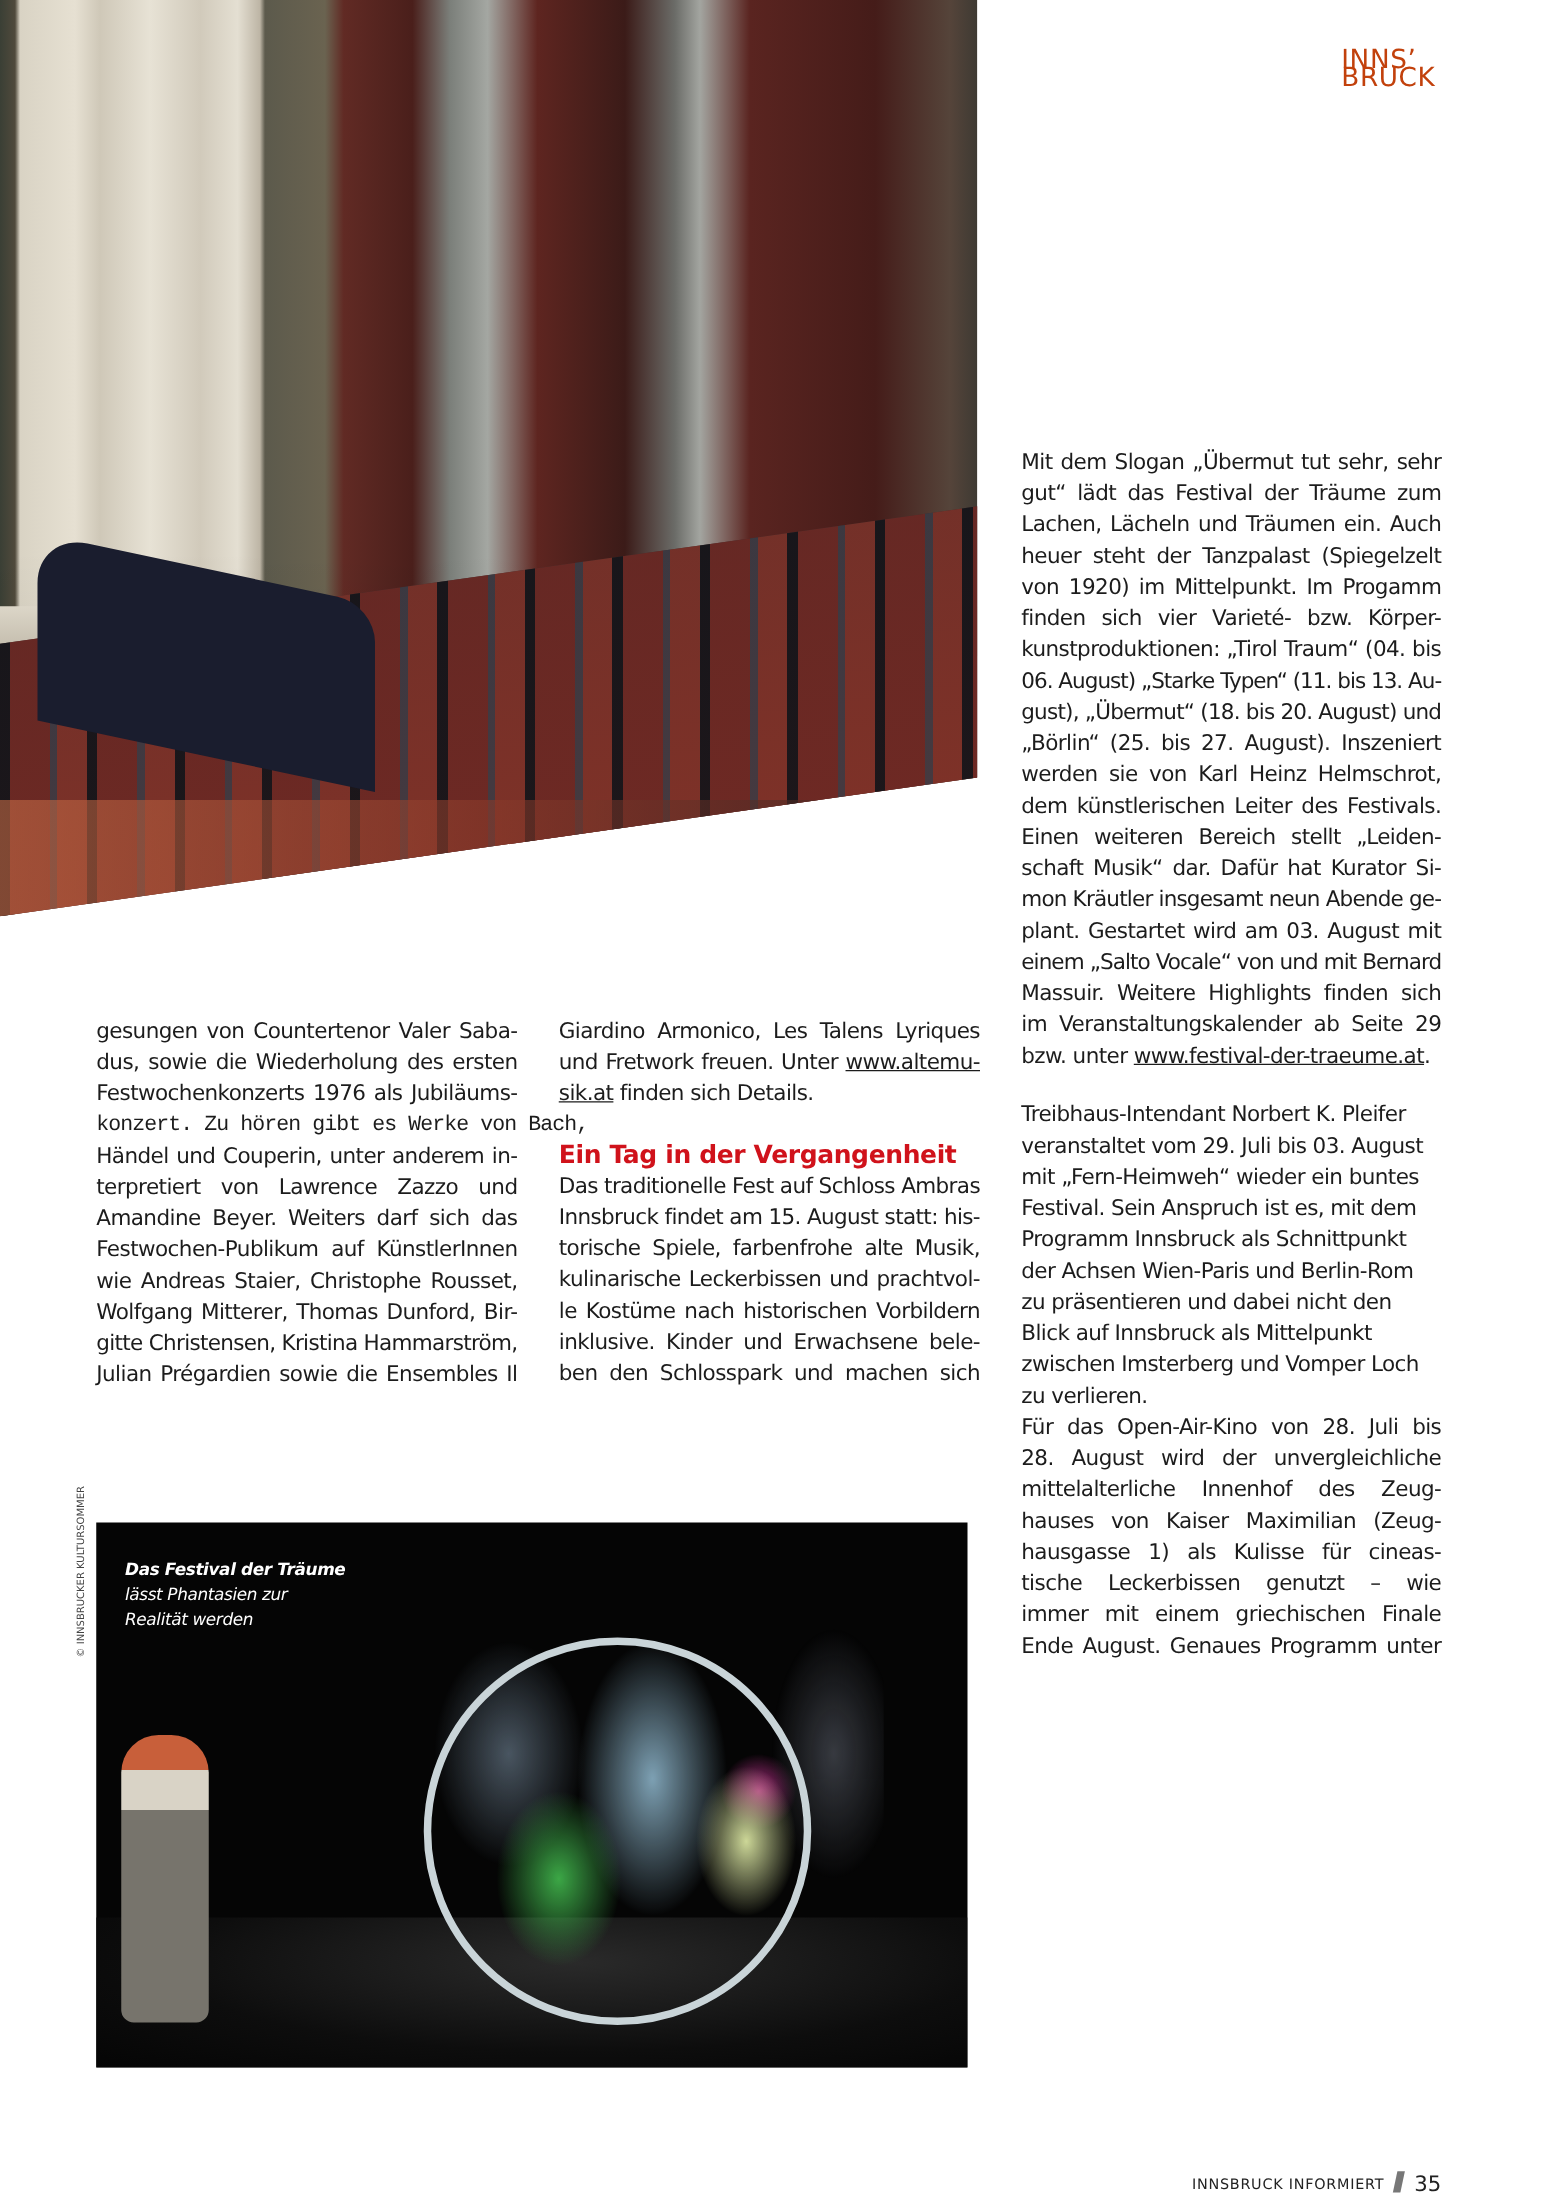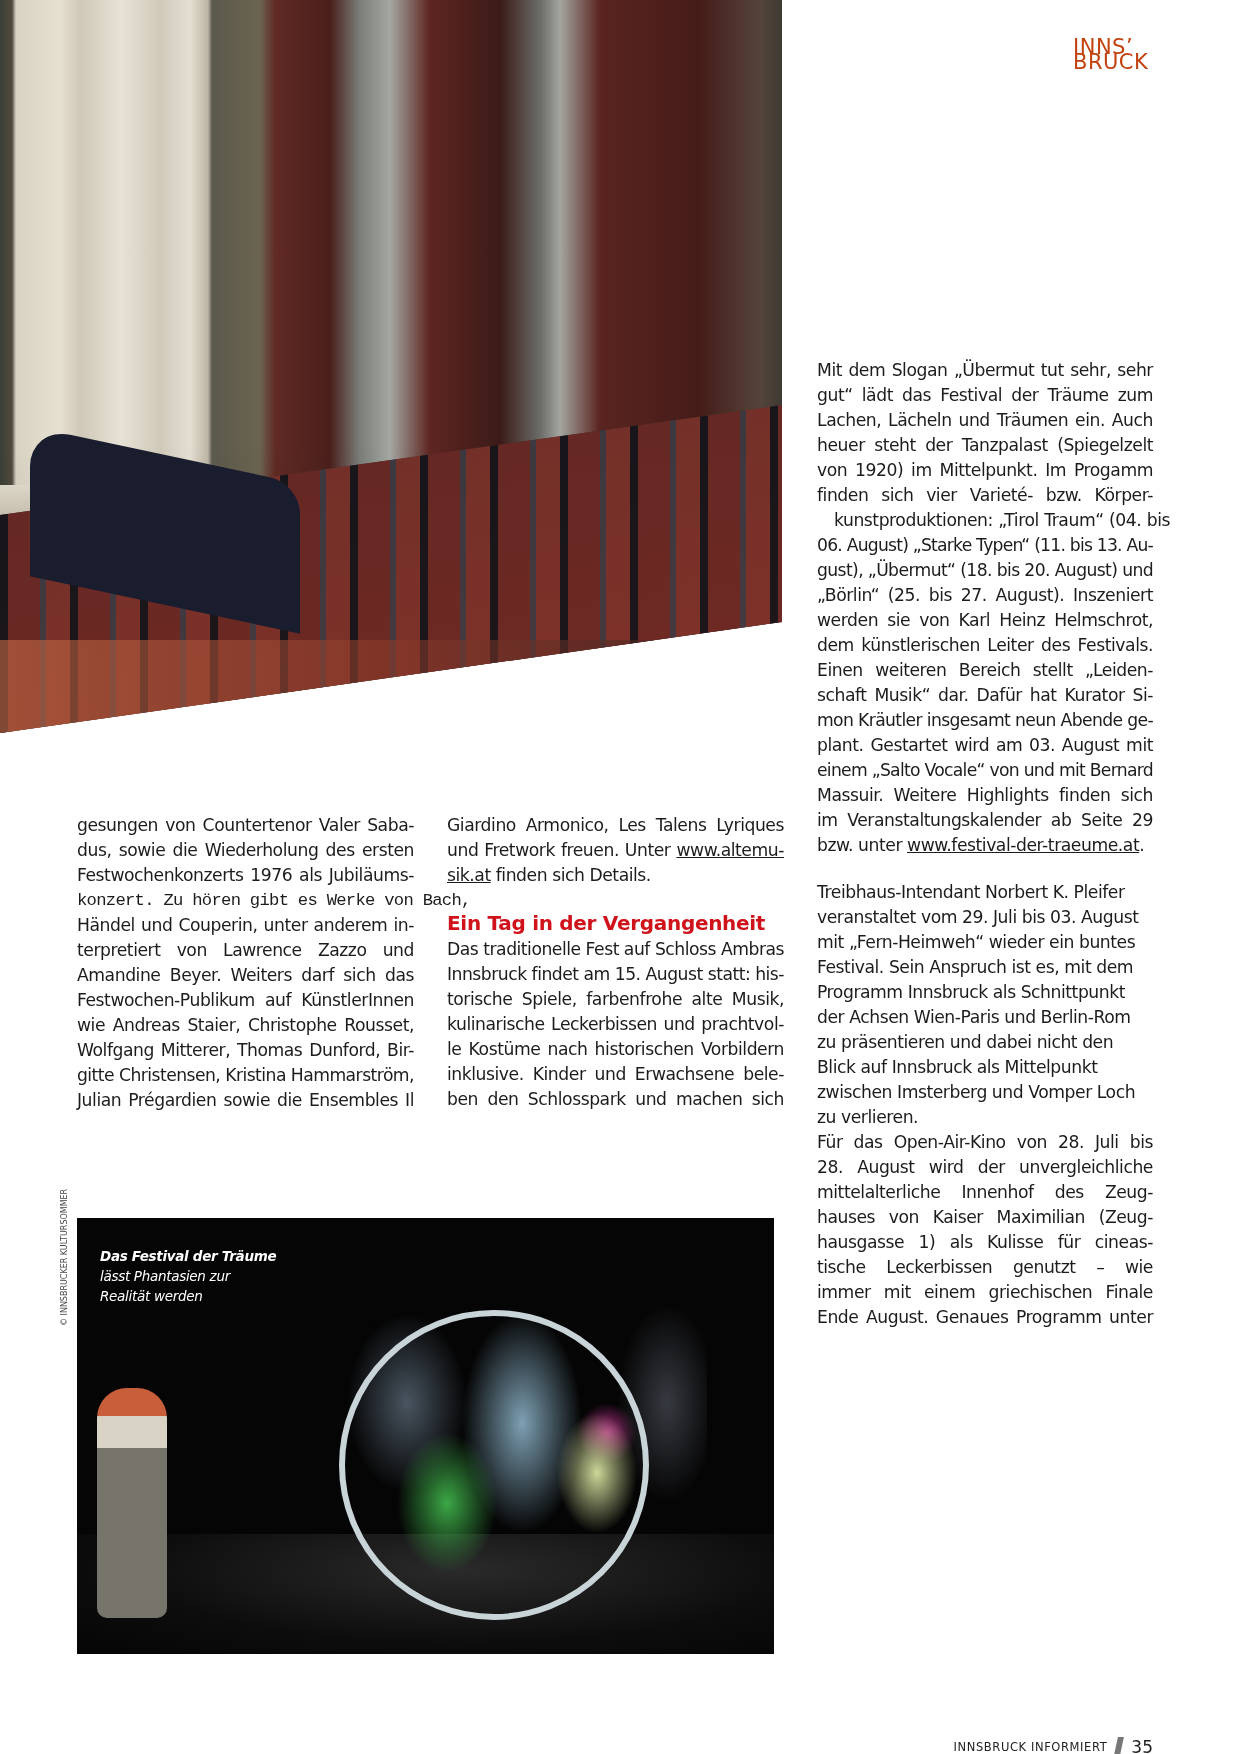--- a/index.html
+++ b/index.html
@@ -179,21 +179,21 @@
 
 <div class="col col3">
   <div class="spacer"></div>
   <p>
     <span class="line" style="display: block; word-spacing: 1.38021px;">Mit dem Slogan „Übermut tut sehr, sehr</span>
     <span class="line" style="display: block; word-spacing: 4.10156px;">gut“ lädt das Festival der Träume zum</span>
     <span class="line" style="display: block; word-spacing: 1.83438px;">Lachen, Lächeln und Träumen ein. Auch</span>
     <span class="line" style="display: block; word-spacing: 4.36328px;">heuer steht der Tanzpalast (Spiegelzelt</span>
     <span class="line" style="display: block; word-spacing: 2.80938px;">von 1920) im Mittelpunkt. Im Progamm</span>
     <span class="line" style="display: block; word-spacing: 7.72187px;">finden sich vier Varieté- bzw. Körper-</span>
-    <span class="line" style="display: block; word-spacing: 0.394531px; margin-left: 17px;">kunstproduktionen: „Tirol Traum“ (04. bis</span>
+    <span class="line" style="display: block; word-spacing: 0.394531px;">kunstproduktionen: „Tirol Traum“ (04. bis</span>
     <span class="line" style="display: block; letter-spacing: -0.776672px;">06. August) „Starke Typen“ (11. bis 13. Au-</span>
     <span class="line" style="display: block; letter-spacing: -0.610442px;">gust), „Übermut“ (18. bis 20. August) und</span>
     <span class="line" style="display: block; word-spacing: 3.69375px;">„Börlin“ (25. bis 27. August). Inszeniert</span>
     <span class="line" style="display: block; word-spacing: 4.08437px;">werden sie von Karl Heinz Helmschrot,</span>
     <span class="line" style="display: block; word-spacing: 2.42969px;">dem künstlerischen Leiter des Festivals.</span>
     <span class="line" style="display: block; word-spacing: 7.39062px;">Einen weiteren Bereich stellt „Leiden-</span>
     <span class="line" style="display: block; word-spacing: 2.85677px;">schaft Musik“ dar. Dafür hat Kurator Si-</span>
     <span class="line" style="display: block; letter-spacing: -0.632566px;">mon Kräutler insgesamt neun Abende ge-</span>
     <span class="line" style="display: block; word-spacing: 1.78125px;">plant. Gestartet wird am 03. August mit</span>
     <span class="line" style="display: block; letter-spacing: -0.716406px;">einem „Salto Vocale“ von und mit Bernard</span>

